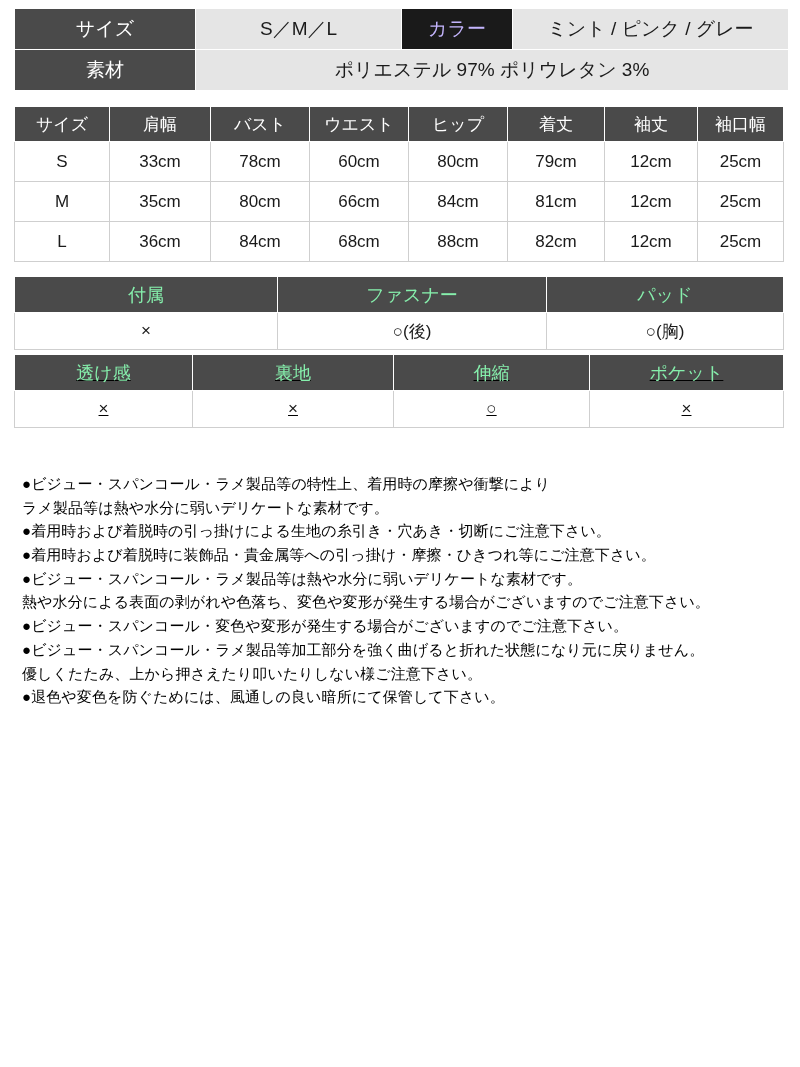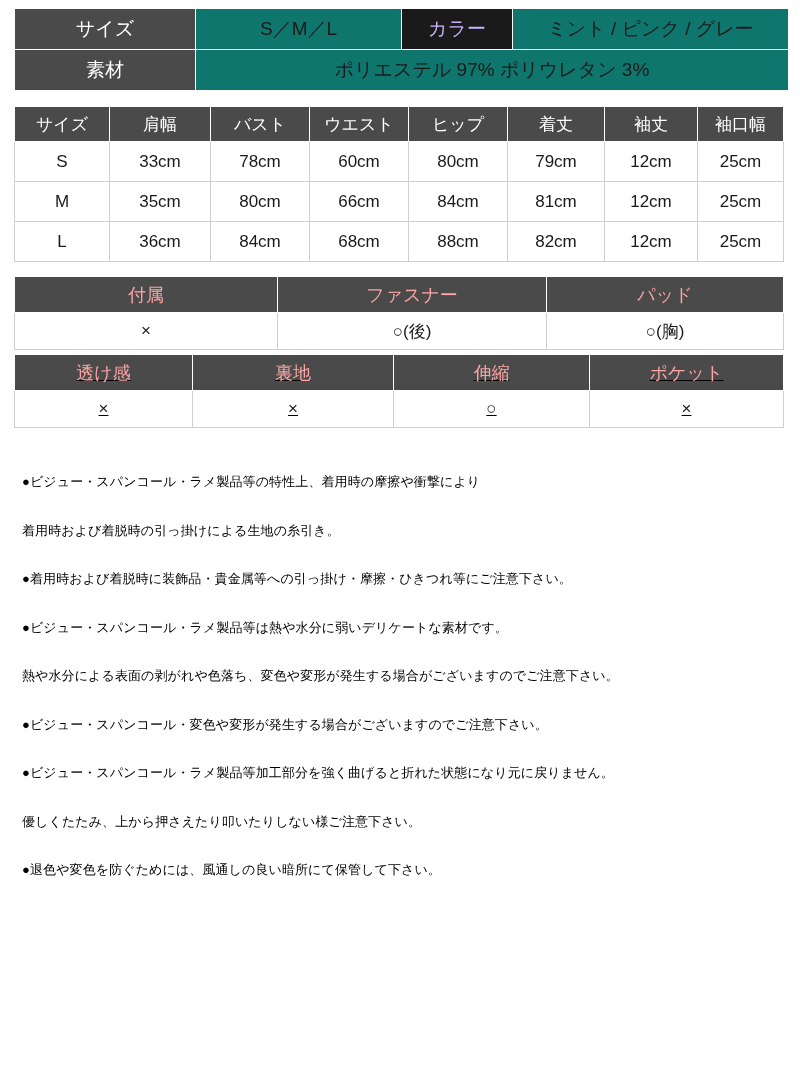--- a/index.html
+++ b/index.html
@@ -39,21 +39,21 @@
   }
   .hd-dark {
     background: #4a4a4a;
     color: #ffffff;
   }
   .hd-black {
     background: #1a1a1a;
     color: #c4b5fd;
   }
   .cell-light {
-    background: #0f766e;
+    background: #e5e5e5;
     color: #1a1a1a;
   }
   
   .size-table {
     width: 770px;
     margin: 15px 0 0 14px;
   }
   .size-table th {
     background: #4a4a4a;
     color: #ffffff;
@@ -75,21 +75,21 @@
   .size-table td.rowlabel {
     border-left: 1px solid #cfcfcf;
   }
   
   .feat-table {
     width: 770px;
     margin: 14px 0 0 14px;
   }
   .feat-table th {
     background: #4a4a4a;
-    color: #fca5a5;
+    color: #86efac;
     font-size: 18px;
     font-weight: normal;
     height: 35px;
     border: 1px solid #ffffff;
     padding: 0;
   }
   .feat-table td {
     background: #ffffff;
     color: #1a1a1a;
     font-size: 17px;
@@ -108,25 +108,24 @@
     margin: 44px 0 0 22px;
     width: 760px;
   }
   .notes-title {
     font-size: 15px;
     font-weight: bold;
     line-height: 1.55;
     letter-spacing: 0.2px;
   }
   .notes-line {
-    font-size: 13px;
+    font-size: 15px;
     line-height: 1.58;
     letter-spacing: 0.1px;
     white-space: nowrap;
-    margin-top: 28px;
   }
 </style>
 </head>
 <body>
 
 <div class="page">
 
   <table class="spec-table">
     <tbody>
       <tr>
@@ -220,21 +219,22 @@
         <td>×</td>
         <td>×</td>
         <td>○</td>
         <td>×</td>
       </tr>
     </tbody>
   </table>
 
   <div class="notes">
     <div class="notes-line">●ビジュー・スパンコール・ラメ製品等の特性上、着用時の摩擦や衝撃により</div>
-    <div class="notes-line">着用時および着脱時の引っ掛けによる生地の糸引き。</div>
+    <div class="notes-line">ラメ製品等は熱や水分に弱いデリケートな素材です。</div>
+    <div class="notes-line">●着用時および着脱時の引っ掛けによる生地の糸引き・穴あき・切断にご注意下さい。</div>
     <div class="notes-line">●着用時および着脱時に装飾品・貴金属等への引っ掛け・摩擦・ひきつれ等にご注意下さい。</div>
     <div class="notes-line">●ビジュー・スパンコール・ラメ製品等は熱や水分に弱いデリケートな素材です。</div>
     <div class="notes-line">熱や水分による表面の剥がれや色落ち、変色や変形が発生する場合がございますのでご注意下さい。</div>
     <div class="notes-line">●ビジュー・スパンコール・変色や変形が発生する場合がございますのでご注意下さい。</div>
     <div class="notes-line">●ビジュー・スパンコール・ラメ製品等加工部分を強く曲げると折れた状態になり元に戻りません。</div>
     <div class="notes-line">優しくたたみ、上から押さえたり叩いたりしない様ご注意下さい。</div>
     <div class="notes-line">●退色や変色を防ぐためには、風通しの良い暗所にて保管して下さい。</div>
   </div>
 
 </div>

